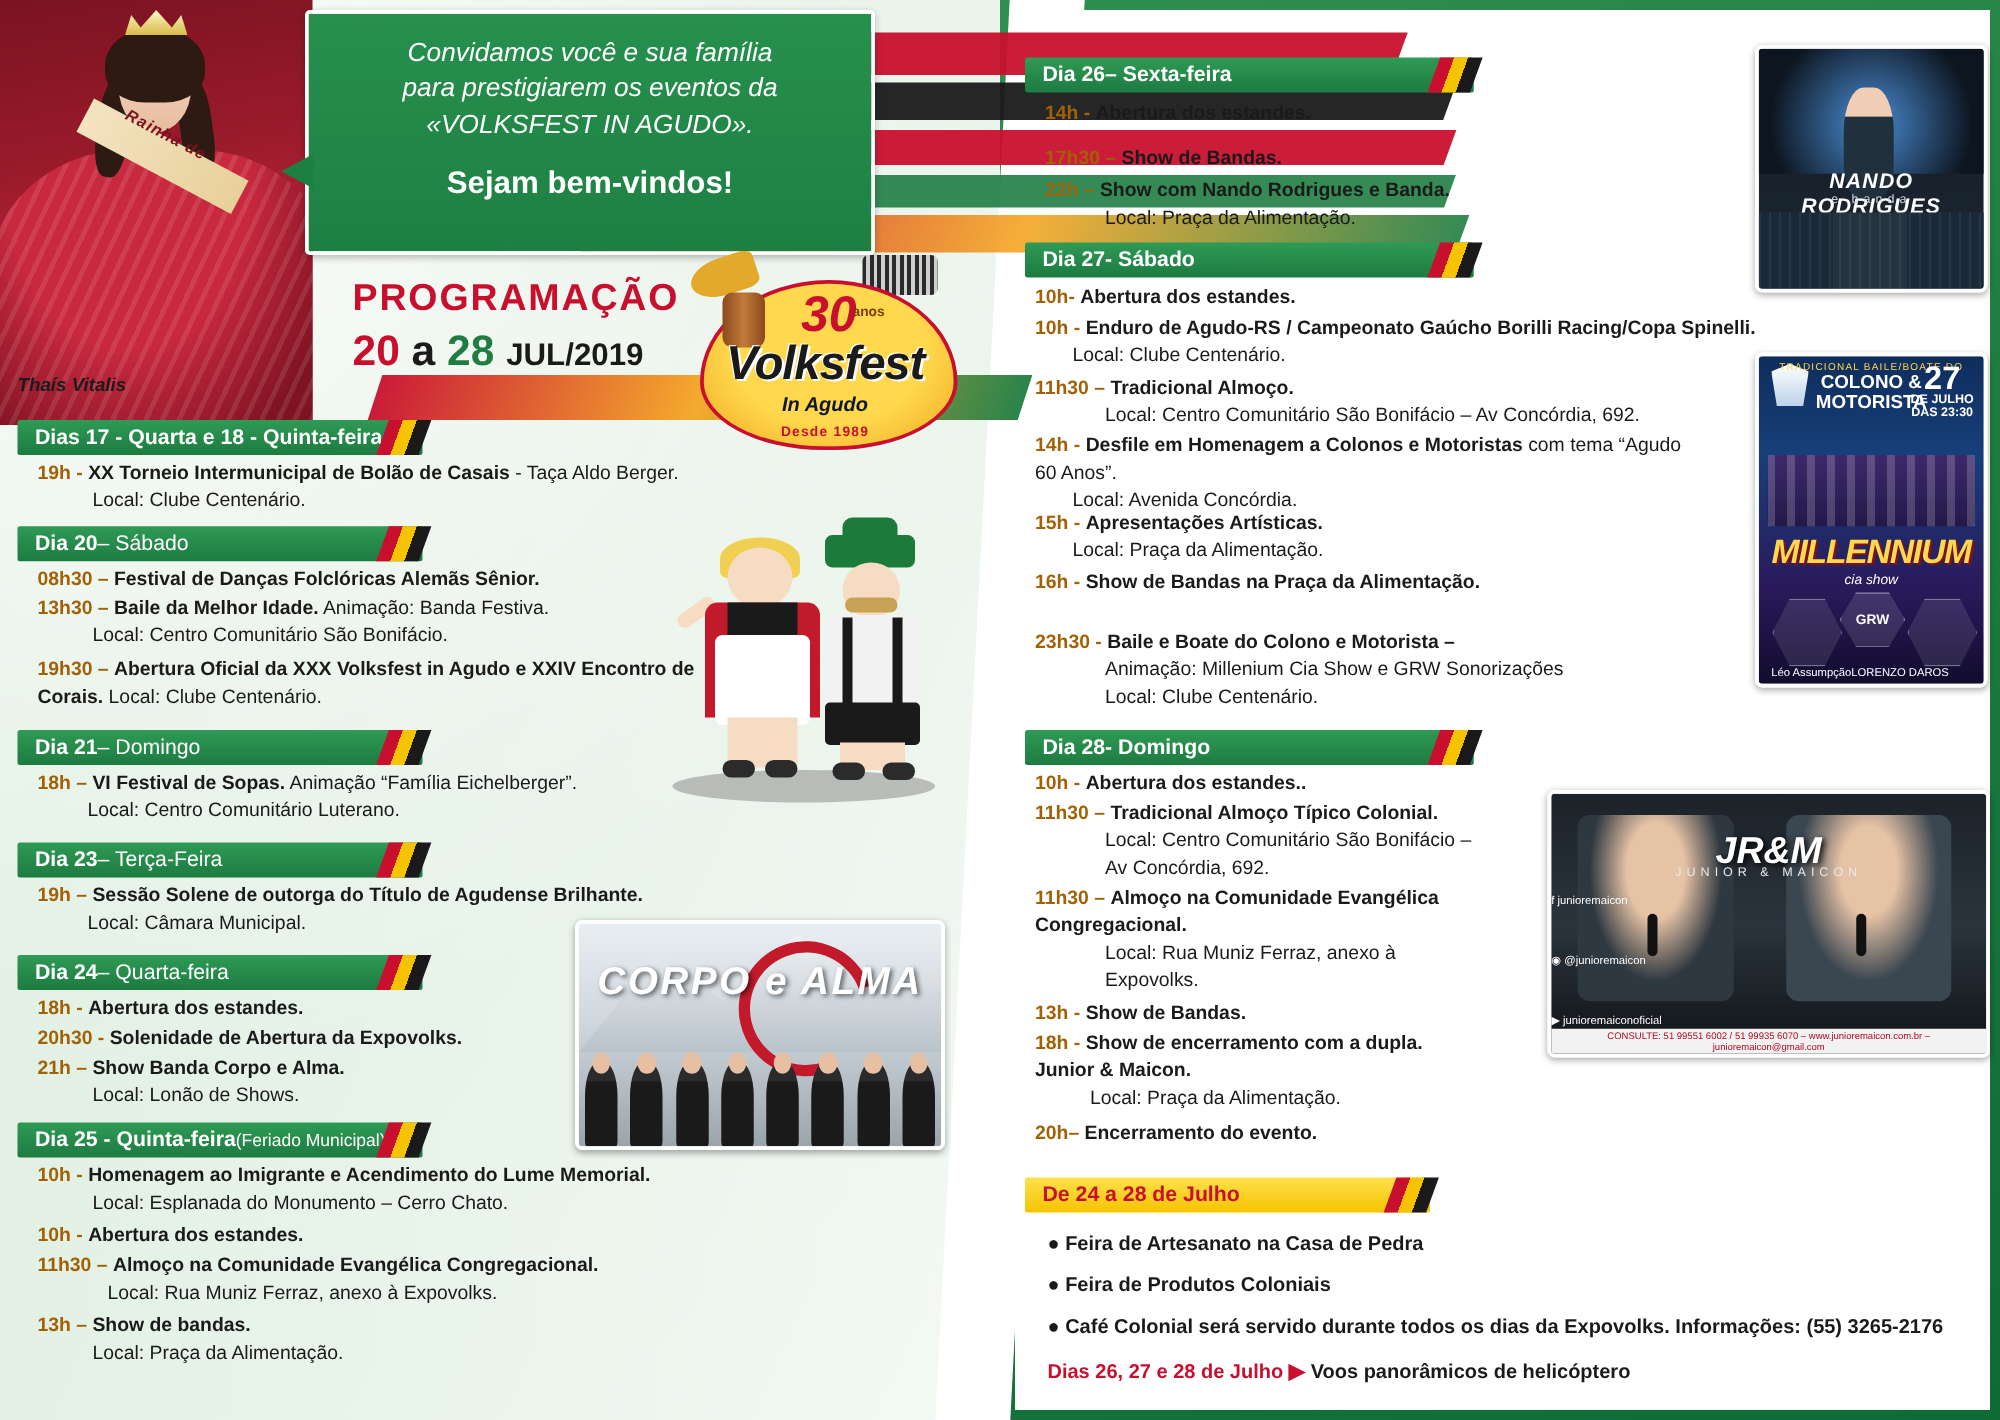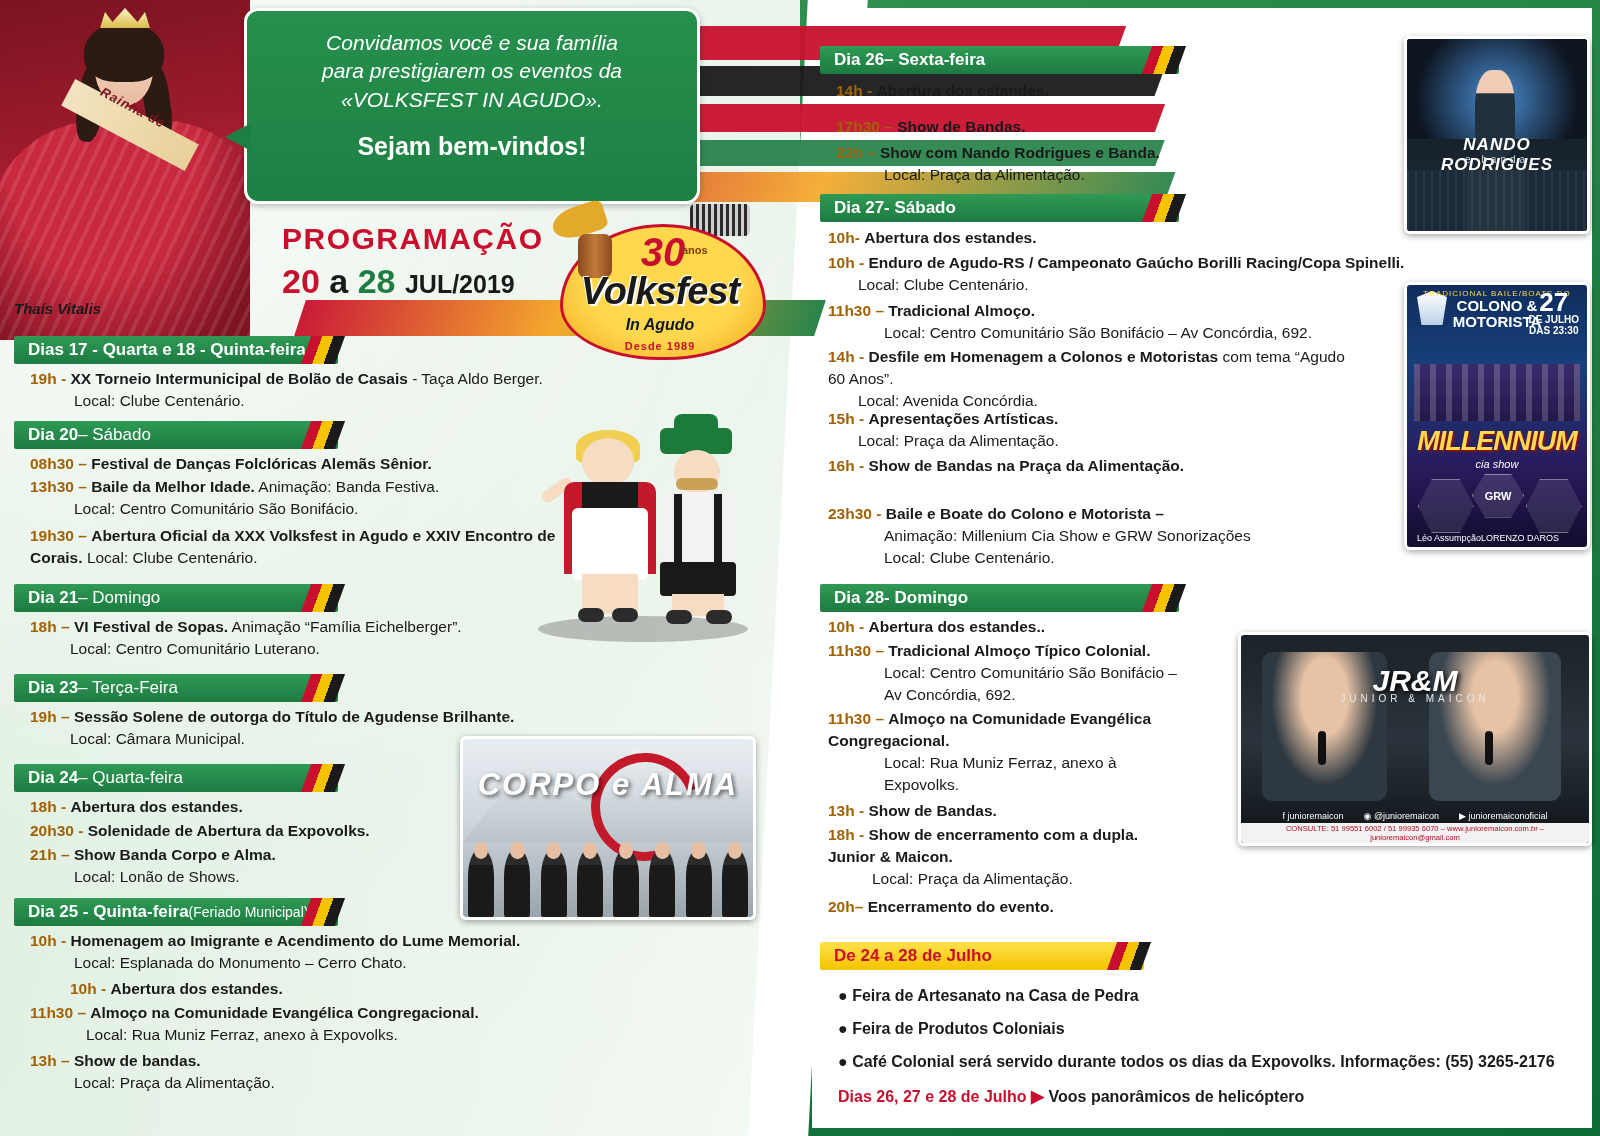--- a/index.html
+++ b/index.html
@@ -61,21 +61,21 @@
     position:absolute;left:58px;top:100px;width:150px;
     transform:rotate(28deg);
     font-size:13px;font-weight:bold;color:#7b1220;font-style:italic;
     letter-spacing:1px;text-align:center;
   }
 
   
   .bubble{
     position:absolute;left:244px;top:8px;width:450px;height:190px;
     background:linear-gradient(180deg,#27904d,#1d8043);
-    border:3px solid #ffffff;border-radius:14px;
+    border:3px solid #ffffff;border-radius:4px;
     box-shadow:0 2px 6px rgba(0,0,0,.25);
   }
   .bubble .tail{
     position:absolute;left:-22px;top:112px;width:0;height:0;
     border-top:14px solid transparent;border-bottom:14px solid transparent;
     border-right:26px solid #1d8043;
   }
   .bubble p{
     margin:0;color:#ffffff;text-align:center;
   }
@@ -254,21 +254,21 @@
   .jrm .p1{position:absolute;left:6%;top:8%;width:36%;height:72%;
     background:radial-gradient(ellipse at 50% 30%, #e7c3a6 0 26%, #2e3840 60%);border-radius:10px;}
   .jrm .p2{position:absolute;left:54%;top:8%;width:38%;height:72%;
     background:radial-gradient(ellipse at 50% 30%, #e7c3a6 0 24%, #3a4650 60%);border-radius:10px;}
   .jrm .logo2{position:absolute;left:0;top:14%;width:100%;text-align:center;
     color:#ffffff;font-size:30px;font-weight:bold;font-style:italic;text-shadow:2px 2px 5px #000;}
   .jrm .logo3{position:absolute;left:0;top:28%;width:100%;text-align:center;
     color:#e8e8e8;font-size:10px;letter-spacing:4px;}
   .jrm .mic{position:absolute;width:8px;height:34px;border-radius:4px;background:#111;}
   .jrm .social{position:absolute;left:0;bottom:22px;width:100%;
-    display:flex;justify-content:center;gap:20px;color:#ffffff;font-size:9px;}
+    display:flex;justify-content:center;gap:38px;color:#ffffff;font-size:9px;flex-direction:column;}
   .jrm .consulte{position:absolute;left:0;bottom:0;width:100%;height:20px;
     background:#f2f2f2;color:#b00a1e;font-size:7.6px;display:flex;align-items:center;
     justify-content:center;text-align:center;}
 
   
   .couple{position:absolute;left:520px;top:412px;width:250px;height:230px;}
   .couple .shadow{position:absolute;left:18px;bottom:0;width:210px;height:26px;border-radius:50%;
     background:rgba(120,120,120,.45);}
   .couple .w-head{position:absolute;left:62px;top:26px;width:52px;height:48px;border-radius:50%;
     background:#f7dcc4;}
@@ -469,21 +469,21 @@
   <div class="daybar" style="left:14px;top:898px;width:310px;">
     <span>Dia 25 - Quinta-feira</span>
     <span class="paren"> (Feriado Municipal)</span>
     <span class="daybar-flag"></span>
   </div>
   <div class="entry" style="left:30px;top:930px;width:620px;">
     <span class="time">10h -</span>
     <span class="bold">Homenagem ao Imigrante e Acendimento do Lume Memorial.</span>
     <div class="loc" style="padding-left:44px">Local: Esplanada do Monumento – Cerro Chato.</div>
   </div>
-  <div class="entry" style="left:30px;top:978px;width:620px;margin-left:40px;">
+  <div class="entry" style="left:30px;top:978px;width:620px;">
     <span class="time">10h -</span>
     <span class="bold">Abertura dos estandes.</span>
   </div>
   <div class="entry" style="left:30px;top:1002px;width:620px;">
     <span class="time">11h30 –</span>
     <span class="bold">Almoço na Comunidade Evangélica Congregacional.</span>
     <div class="loc" style="padding-left:56px">Local:  Rua Muniz Ferraz, anexo à Expovolks.</div>
   </div>
   <div class="entry" style="left:30px;top:1050px;width:620px;">
     <span class="time">13h –</span>

